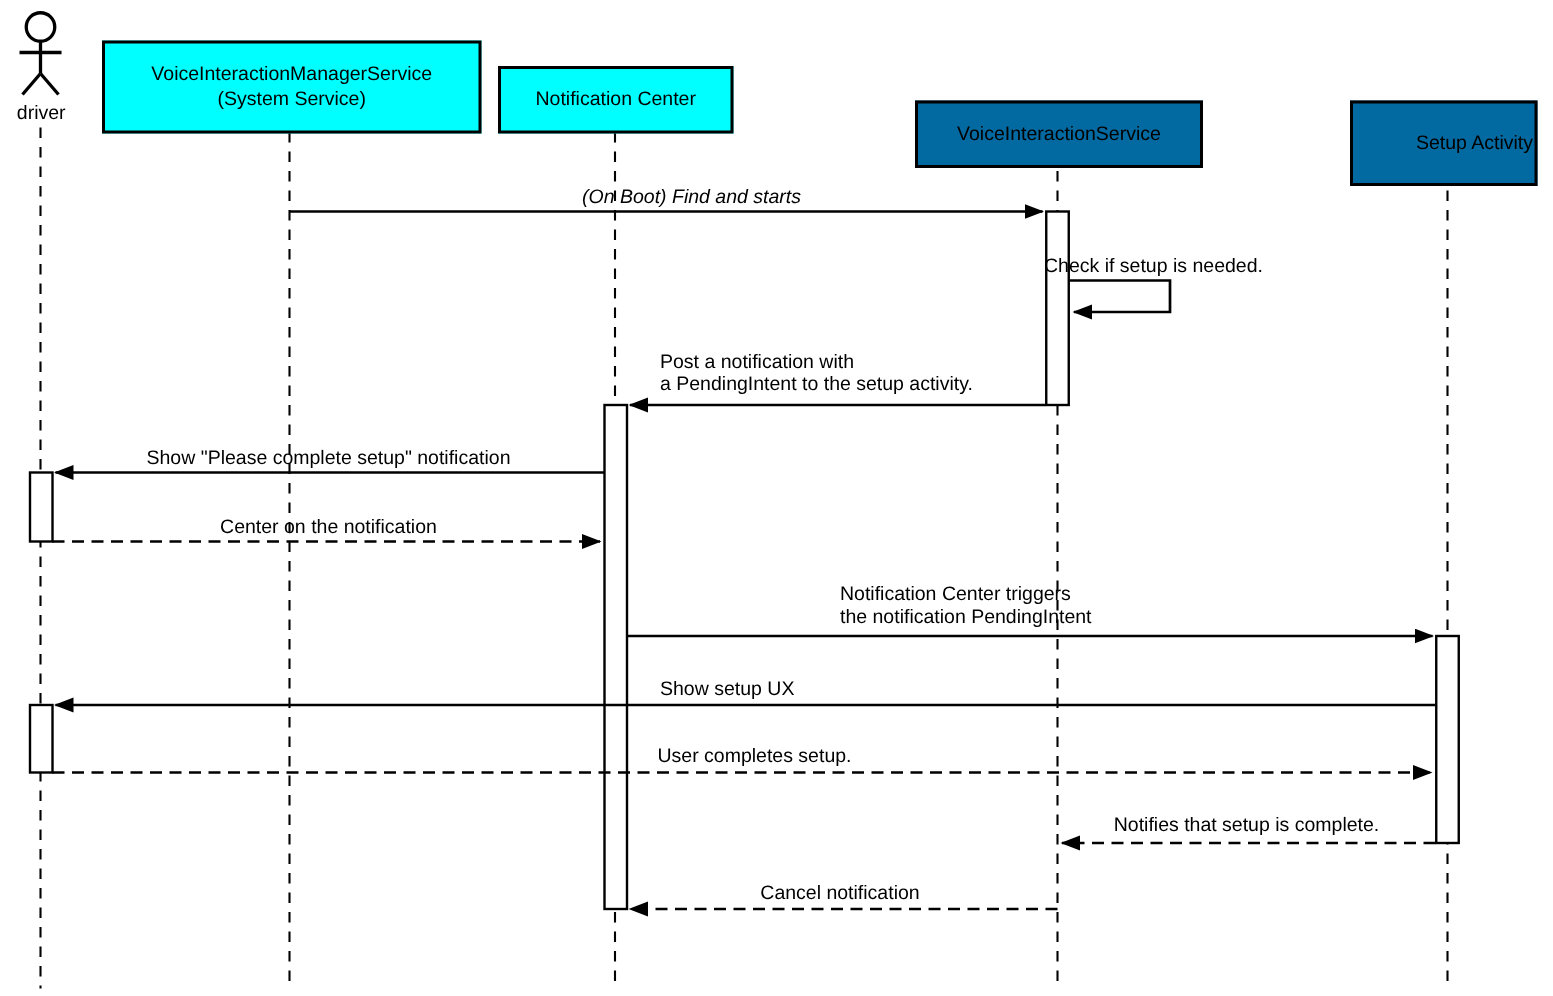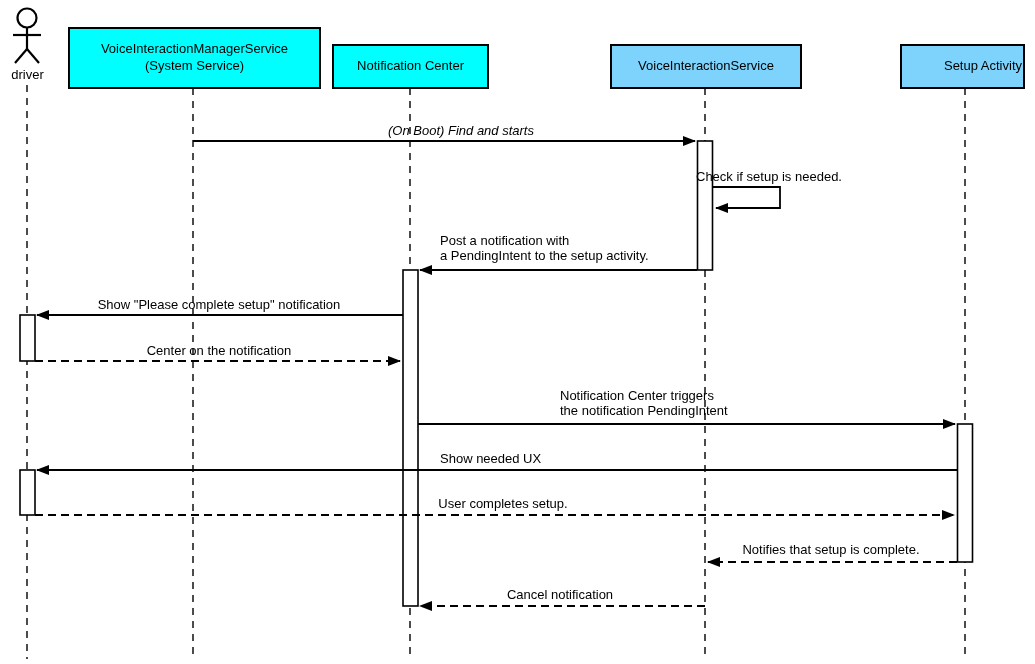--- a/index.html
+++ b/index.html
@@ -19,21 +19,21 @@
     display: flex;
     align-items: center;
     justify-content: center;
     text-align: center;
     font-size: 13px;
     line-height: 1.3;
     color: #000;
     white-space: pre-line;
   }
   .pbox.cyan  { background: #00ffff; }
-  .pbox.green { background: #7dd3fc; }
+  .pbox.green { background: #0369a1; margin-top: 23px; }
   .actor-label {
     position: absolute;
     font-size: 13px;
     color: #000;
     text-align: center;
   }
   .msg {
     position: absolute;
     font-size: 13px;
     line-height: 1.18;
@@ -89,30 +89,30 @@
       <line x1="13" y1="35" x2="41" y2="35"></line>
       <line x1="27" y1="49" x2="15" y2="63"></line>
       <line x1="27" y1="49" x2="39" y2="63"></line>
     </g>
   </svg>
 
   <div class="pbox cyan" style="left:68px;  top:27px; width:253px; height:62px;text-align:center;">VoiceInteractionManagerService
 (System Service)</div>
   <div class="pbox cyan" style="left:332px; top:44px; width:157px; height:45px;">Notification Center</div>
   <div class="pbox green" style="left:610px; top:44px; width:192px; height:45px;">VoiceInteractionService</div>
-  <div class="pbox green" style="left:900px; top:44px; width:125px; height:45px;padding-left:41px;">Setup Activity</div>
+  <div class="pbox green" style="left:900px; top:44px; width:125px; height:57px;padding-left:41px;">Setup Activity</div>
 
   <div class="actor-label" style="left:0px; top:67px; width:55px;">driver</div>
 
   <div class="msg center" style="left:296px; top:123px; width:330px;font-style:italic;">(On Boot) Find and starts</div>
   <div class="msg left" style="left:696px; top:169px; width:210px;">Check if setup is needed.</div>
   <div class="msg left" style="left:440px; top:233px; width:250px;">Post a notification with
 a PendingIntent to the setup activity.</div>
   <div class="msg center" style="left:60px;  top:297px; width:318px;">Show "Please complete setup" notification</div>
   <div class="msg center" style="left:60px;  top:343px; width:318px;">Center on the notification</div>
   <div class="msg left" style="left:560px; top:388px; width:220px;">Notification Center triggers
 the notification PendingIntent</div>
-  <div class="msg left" style="left:440px; top:451px; width:130px;">Show needed UX</div>
+  <div class="msg left" style="left:440px; top:451px; width:130px;">Show setup UX</div>
   <div class="msg left" style="left:418px; top:496px; width:170px;text-align:center;">User completes setup.</div>
   <div class="msg center" style="left:705px; top:542px; width:252px;">Notifies that setup is complete.</div>
   <div class="msg center" style="left:440px; top:587px; width:240px;">Cancel notification</div>
 
 </div>
 
 </body></html>

